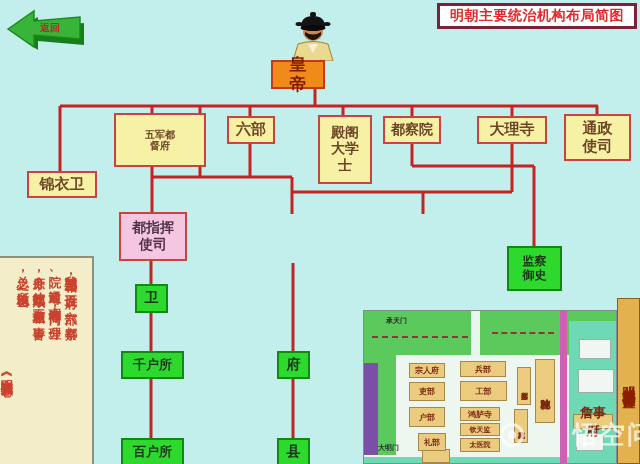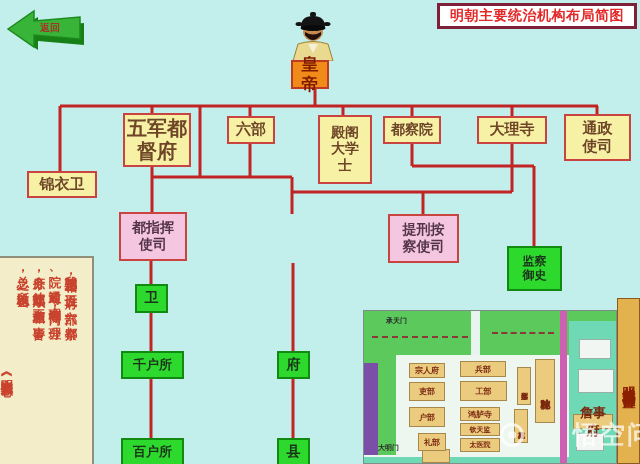--- a/index.html
+++ b/index.html
@@ -87,38 +87,36 @@
   </svg>
 
   <svg class="wires" width="640" height="464">
     <path d="M315,89 V107 M60,106 H598 M60,106 V171 M152,106 V113 M250,106 V116 M343,106 V115
              M412,106 V116 M512,106 V116 M597,106 V114 M200,106 V177 M152,165 V212 M152,177 H292
              M250,143 V177 M292,177 V214 M292,192 H512 M423,192 V214 M512,144 V192 M412,144 V166
              M412,166 H534 M534,166 V246 M151,261 V284 M151,313 V351 M151,379 V440 M293,263 V351
              M293,379 V440" stroke="#C22424" stroke-width="3" fill="none"></path>
   </svg>
 
-  <div class="node orange" style="left:291px;top:60px;width:38px;height:29px;font-size:17px">皇帝</div>
+  <div class="node orange" style="left:271px;top:60px;width:54px;height:29px;font-size:17px">皇帝</div>
 
-  <div class="node yellow" style="left:123px;top:113px;width:68px;height:54px;font-size:20px">五军都
+  <div class="node yellow" style="left:114px;top:113px;width:92px;height:54px;font-size:10px">五军都
 督府</div>
   <div class="node yellow" style="left:227px;top:116px;width:48px;height:28px;font-size:15px">六部</div>
   <div class="node yellow" style="left:318px;top:115px;width:54px;height:69px;font-size:14px">殿阁
 大学
 士</div>
   <div class="node yellow" style="left:383px;top:116px;width:58px;height:28px;font-size:14px">都察院</div>
   <div class="node yellow" style="left:477px;top:116px;width:70px;height:28px;font-size:15px">大理寺</div>
   <div class="node yellow" style="left:564px;top:114px;width:67px;height:47px;font-size:15px">通政
 使司</div>
   <div class="node yellow" style="left:27px;top:171px;width:70px;height:27px;font-size:15px">锦衣卫</div>
 
   <div class="node pink" style="left:119px;top:212px;width:68px;height:49px;font-size:14px">都指挥
 使司</div>
-  <div class="node pink" style="left:388px;top:214px;width:71px;height:49px;font-size:14px">提刑按
-察使司</div>
   <div class="node green" style="left:507px;top:246px;width:55px;height:45px;font-size:12px">监察
 御史</div>
 
   <div class="node green" style="left:135px;top:284px;width:33px;height:29px;font-size:14px">卫</div>
   <div class="node green" style="left:121px;top:351px;width:63px;height:28px;font-size:13px">千户所</div>
   <div class="node green" style="left:121px;top:438px;width:63px;height:28px;font-size:13px">百户所</div>
   <div class="node green" style="left:277px;top:351px;width:33px;height:28px;font-size:14px">府</div>
   <div class="node green" style="left:277px;top:438px;width:33px;height:28px;font-size:14px">县</div>
 
   <div class="quote">

